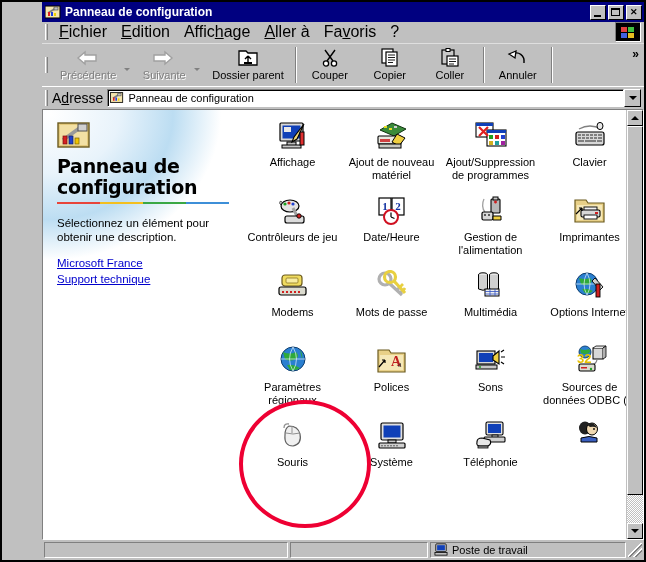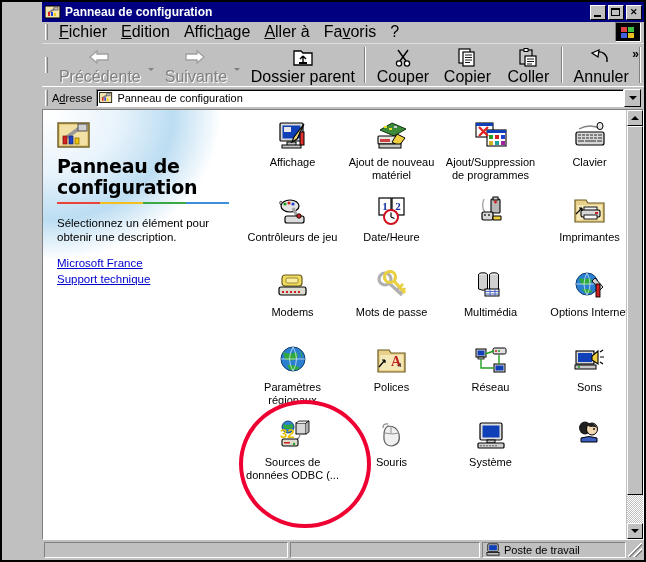--- a/index.html
+++ b/index.html
@@ -127,21 +127,21 @@
   .tbtn {
     display: flex;
     flex-direction: column;
     align-items: center;
     justify-content: flex-start;
     padding: 3px 8px 0 8px;
     min-width: 44px;
     cursor: default;
   }
   .tbtn .glyph { height: 21px; display: flex; align-items: center; justify-content: center; }
-  .tbtn .tlabel { font-size: 16px; color: #000; margin-top: 1px; white-space: nowrap; text-align: center; }
+  .tbtn .tlabel { font-size: 11px; color: #000; margin-top: 1px; white-space: nowrap; text-align: center; }
   .tbtn.disabled .tlabel { color: #808080; text-shadow: 1px 1px 0 #ffffff; }
   .tdrop {
     align-self: center;
     width: 0; height: 0;
     border-left: 3px solid transparent;
     border-right: 3px solid transparent;
     border-top: 3px solid #808080;
     margin: 8px 4px 0 0;
   }
   .tsep {
@@ -161,21 +161,21 @@
   
   #addressbar {
     height: 22px;
     background: #c0c0c0;
     display: flex;
     align-items: center;
     flex: 0 0 auto;
     border-top: 1px solid #ffffff;
     padding-right: 3px;
   }
-  #addr-label { font-size: 11px; margin-right: 4px; white-space: nowrap; }
+  #addr-label { font-size: 14px; margin-right: 4px; white-space: nowrap; }
   #addr-field {
     flex: 1 1 auto;
     height: 18px;
     background: #ffffff;
     border-top: 1px solid #808080;
     border-left: 1px solid #808080;
     border-right: 1px solid #ffffff;
     border-bottom: 1px solid #ffffff;
     box-shadow: inset 1px 1px 0 #000000;
     display: flex; align-items: center;
@@ -369,21 +369,21 @@
     border-bottom: 1px solid #ffffff;
     box-sizing: border-box;
     display: flex; align-items: center;
     font-size: 11px;
     padding: 0 3px;
     overflow: hidden;
     white-space: nowrap;
   }
   #spanel1 { width: 244px; flex: 0 0 auto; }
   #spanel2 { flex: 1 1 auto; }
-  #spanel3 { width: 144px; flex: 0 0 auto; gap: 4px; }
+  #spanel3 { width: 196px; flex: 0 0 auto; gap: 4px; }
   #sgrip {
     width: 14px; height: 14px;
     flex: 0 0 auto;
     background:
       linear-gradient(135deg, transparent 46%, #ffffff 46%, #ffffff 56%, transparent 56%),
       linear-gradient(135deg, transparent 66%, #ffffff 66%, #ffffff 76%, transparent 76%);
     position: relative;
   }
   #sgrip::after {
     content:"";
@@ -691,20 +691,21 @@
                 <rect x="17" y="4" width="9" height="14" rx="1" fill="#b8b8b8" stroke="#000" stroke-width="1.1"></rect>
                 <rect x="19" y="2" width="5" height="3" fill="#c8c8c8" stroke="#000" stroke-width="1"></rect>
                 <path d="M20 7 h3 M21.5 5.5 v3" stroke="#d02020" stroke-width="1.4"></path>
                 <path d="M10 4 C8 8 8 14 11 17" stroke="#a0a0a0" stroke-width="1.3" fill="none"></path>
                 <rect x="8" y="17" width="11" height="8" rx="1.5" fill="#d8d8d8" stroke="#000" stroke-width="1.2"></rect>
                 <circle cx="11" cy="20" r="1" fill="#303030"></circle>
                 <circle cx="15" cy="20" r="1" fill="#303030"></circle>
                 <path d="M19 21 L27 21 L27 25 L19 25 Z" fill="#f0d040" stroke="#000" stroke-width="1"></path>
               </svg>
             </span>
+            <span class="cplabel">Gestion de l'alimentation</span>
           </div>
 
           <div class="cpitem">
             <span class="ico">
               <svg width="34" height="33" viewBox="0 0 34 33">
                 <path d="M2 5 L2 27 L31 27 L31 8 L15 8 L13 5 Z" fill="#e8d088" stroke="#6b5a1e" stroke-width="1.2"></path>
                 <rect x="4" y="10" width="25" height="15" fill="#f5e8b8"></rect>
                 <rect x="11" y="12" width="13" height="5" fill="#f0f0f0" stroke="#000" stroke-width="0.9"></rect>
                 <rect x="8" y="15" width="19" height="7" rx="1.5" fill="#d8d8d8" stroke="#000" stroke-width="1.1"></rect>
                 <rect x="11" y="20" width="13" height="4" fill="#fff" stroke="#000" stroke-width="0.9"></rect>
@@ -794,37 +795,20 @@
                 <path d="M3 5 L3 27 L30 27 L30 8 L16 8 L14 5 Z" fill="#e8d088" stroke="#6b5a1e" stroke-width="1.2"></path>
                 <rect x="5" y="10" width="23" height="15" fill="#f5e8b8"></rect>
                 <text x="16" y="21" font-family="'Liberation Serif',serif" font-size="14" font-weight="bold" fill="#c02020">A</text>
                 <text x="23" y="22" font-family="'Liberation Serif',serif" font-size="8" fill="#303030">a</text>
                 <path d="M4 22 L10 15 M10 15 L7 15 M10 15 L10 18" stroke="#000" stroke-width="1.2" fill="none"></path>
               </svg>
             </span>
             <span class="cplabel">Polices</span>
           </div>
 
-          <div class="cpitem">
-            <span class="ico">
-              <svg width="34" height="33" viewBox="0 0 34 33">
-                <rect x="2" y="4" width="10" height="8" fill="#d8d8d8" stroke="#000" stroke-width="1"></rect>
-                <rect x="3.5" y="5.5" width="7" height="5" fill="#1040b8"></rect>
-                <rect x="4" y="12" width="6" height="2" fill="#c0c0c0" stroke="#000" stroke-width="0.8"></rect>
-                <rect x="19" y="3" width="13" height="6" rx="1.5" fill="#e0e0e0" stroke="#000" stroke-width="1"></rect>
-                <circle cx="22" cy="6" r="1" fill="#d02020"></circle>
-                  <circle cx="25" cy="6" r="1" fill="#20a020"></circle>
-                <rect x="20" y="19" width="11" height="8" fill="#d8d8d8" stroke="#000" stroke-width="1"></rect>
-                <rect x="21.5" y="20.5" width="8" height="5" fill="#1040b8"></rect>
-                <path d="M11 9 L20 6 M25 10 L25 19" stroke="#20a020" stroke-width="1.4" fill="none"></path>
-                <path d="M7 14 L7 23 L20 23" stroke="#20a020" stroke-width="1.4" fill="none"></path>
-              </svg>
-            </span>
-            <span class="cplabel">Réseau</span>
-          </div>
 
           <div class="cpitem">
             <span class="ico">
               <svg width="34" height="33" viewBox="0 0 34 33">
                 <rect x="3" y="6" width="18" height="13" fill="#d8d8d8" stroke="#000" stroke-width="1.1"></rect>
                 <rect x="5" y="8" width="14" height="9" fill="#1040b8"></rect>
                 <rect x="2" y="20" width="21" height="4" fill="#c8c8c8" stroke="#000" stroke-width="1"></rect>
                 <circle cx="6" cy="22" r="1" fill="#20a020"></circle>
                 <path d="M19 11 L25 6 L25 19 L19 15 Z" fill="#f0d040" stroke="#000" stroke-width="1.1"></path>
                 <path d="M27 7 L30 5 M27 12 L31 12 M27 17 L30 19" stroke="#000" stroke-width="1.2"></path>
@@ -876,20 +860,33 @@
                   <rect x="12" y="25" width="2" height="1.4"></rect>
                     <rect x="15" y="25" width="2" height="1.4"></rect>
                   <rect x="18" y="25" width="2" height="1.4"></rect>
                     <rect x="21" y="25" width="2" height="1.4"></rect>
                 </g>
               </svg>
             </span>
             <span class="cplabel">Système</span>
           </div>
 
+          <div class="cpitem">
+            <span class="ico">
+              <svg width="34" height="33" viewBox="0 0 34 33">
+                <rect x="12" y="2" width="17" height="13" rx="1.5" fill="#e0e0e0" stroke="#000" stroke-width="1.1"></rect>
+                <rect x="14" y="4" width="13" height="9" fill="#1040b8"></rect>
+                <rect x="18" y="15" width="6" height="2.5" fill="#c8c8c8" stroke="#000" stroke-width="0.9"></rect>
+                <rect x="10" y="17" width="21" height="5" rx="1" fill="#d0d0d0" stroke="#000" stroke-width="1.1"></rect>
+                <path d="M3 22 Q3 18 8 18 L16 20 Q18 24 14 26 L6 26 Q2 26 3 22 Z" fill="#e8e8e8" stroke="#000" stroke-width="1.1"></path>
+                <rect x="4" y="26" width="10" height="2" fill="#a0a0a0" stroke="#000" stroke-width="0.8"></rect>
+              </svg>
+            </span>
+            <span class="cplabel">Téléphonie</span>
+          </div>
 
           <div class="cpitem">
             <span class="ico">
               <svg width="34" height="33" viewBox="0 0 34 33">
                 <ellipse cx="12" cy="8" rx="6" ry="6.5" fill="#202020"></ellipse>
                 <ellipse cx="19" cy="9" rx="5.5" ry="6" fill="#f0d8b0" stroke="#000" stroke-width="1"></ellipse>
                 <path d="M13 4 q8 -3 11 4 q-3 -2 -7 -1 z" fill="#202020"></path>
                 <circle cx="21" cy="9" r="0.9" fill="#000"></circle>
                 <path d="M8 18 q8 -3 16 0 l0 4 l-16 0 z" fill="#3a5fc0" stroke="#000" stroke-width="1"></path>
               </svg>

